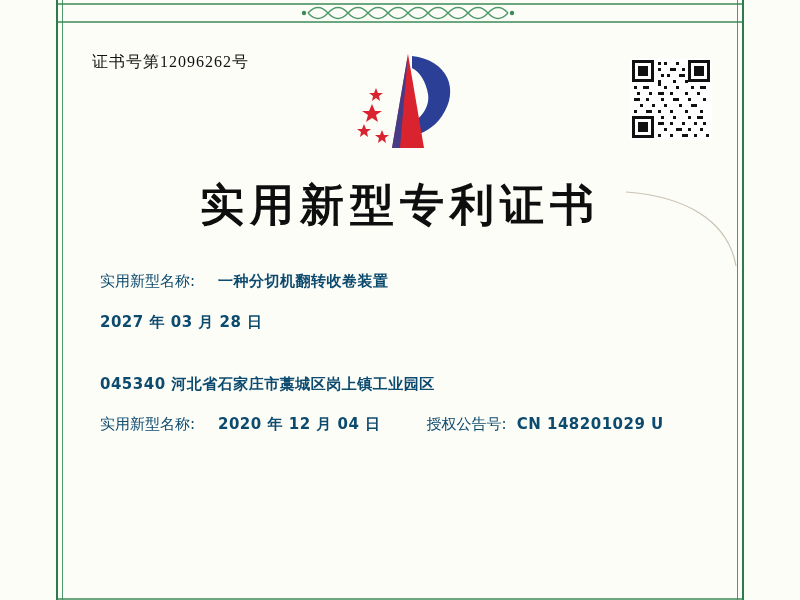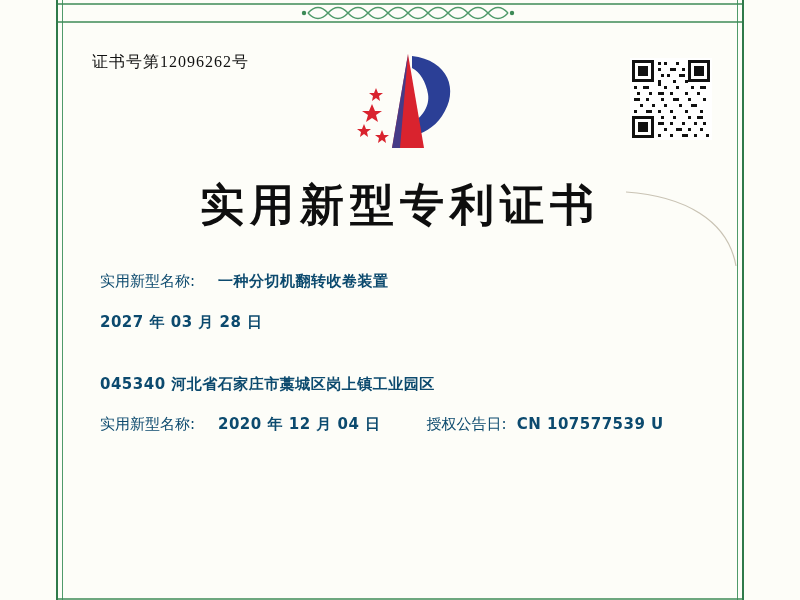--- a/index.html
+++ b/index.html
@@ -307,20 +307,20 @@
     </div>
 
     <div class="field-row">
       <span class="field-value">045340 河北省石家庄市藁城区岗上镇工业园区</span>
     </div>
 
     <div class="field-row dual">
       <span class="field-label">实用新型名称:</span>
       <span class="field-value">2020 年 12 月 04 日</span>
       <span class="dual-second">
-        <span class="field-label">授权公告日:</span>
-        <span class="field-value">CN 107577539 U</span>
+        <span class="field-label">授权公告号:</span>
+        <span class="field-value">CN 148201029 U</span>
       </span>
     </div>
 
   </div>
 
 </div>
 
 </body></html>

